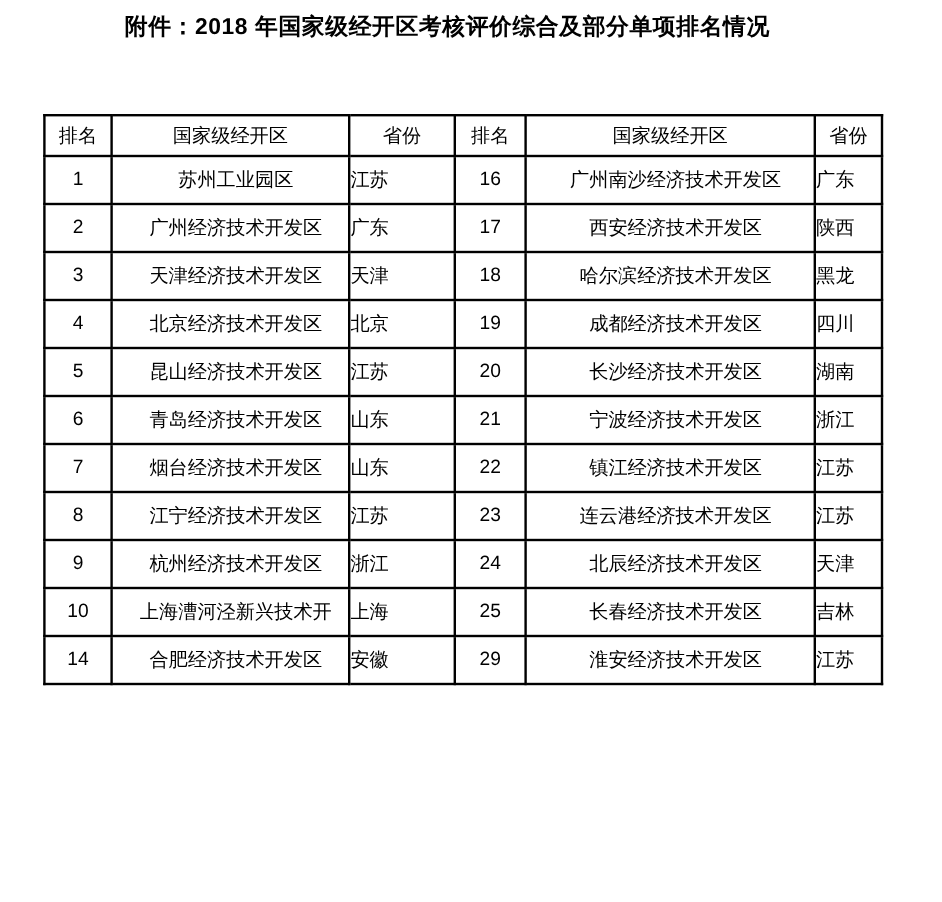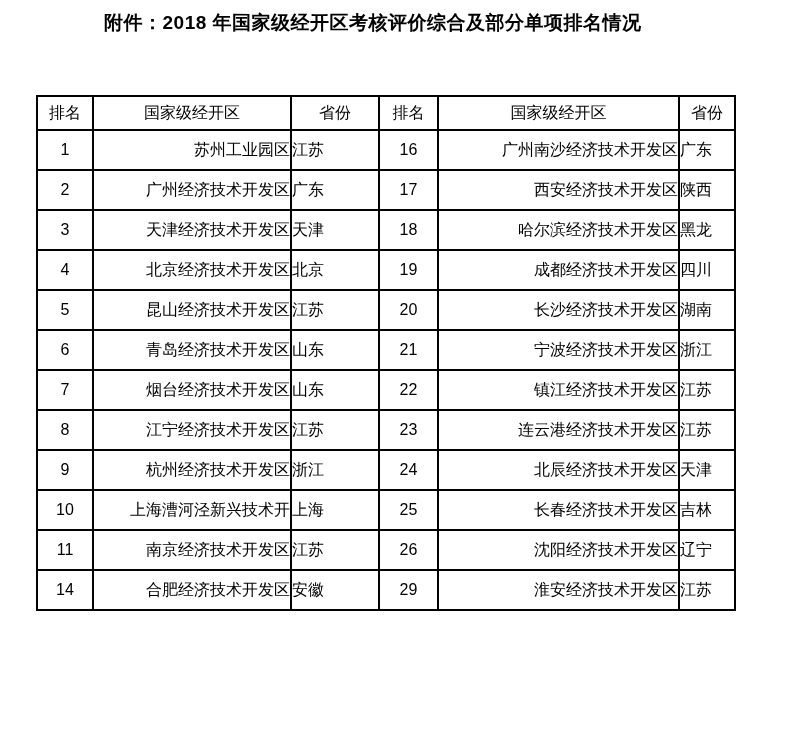--- a/index.html
+++ b/index.html
@@ -63,21 +63,21 @@
     vertical-align: middle;
   }
   td.rank {
     font-family: "Liberation Sans", "DejaVu Sans", sans-serif;
     font-size: 15px;
     text-align: center;
     vertical-align: middle;
   }
   td.zone {
     font-family: Liberation Sans, sans-serif;
-    text-align: right;
+    text-align: center;
     padding-left: 9px;
     vertical-align: middle;
     margin-top: 44px;
   }
   td.prov {
     font-family: "Liberation Serif", "DejaVu Serif", serif;
     text-align: left;
     vertical-align: middle;
   }
 </style>
@@ -184,28 +184,20 @@
         </tr>
         <tr>
           <td class="rank">10</td>
           <td class="zone">上海漕河泾新兴技术开</td>
           <td class="prov">上海</td>
           <td class="rank">25</td>
           <td class="zone">长春经济技术开发区</td>
           <td class="prov">吉林</td>
         </tr>
         <tr>
-          <td class="rank">11</td>
-          <td class="zone">南京经济技术开发区</td>
-          <td class="prov">江苏</td>
-          <td class="rank">26</td>
-          <td class="zone">沈阳经济技术开发区</td>
-          <td class="prov">辽宁</td>
-        </tr>
-        <tr>
           <td class="rank">14</td>
           <td class="zone">合肥经济技术开发区</td>
           <td class="prov">安徽</td>
           <td class="rank">29</td>
           <td class="zone">淮安经济技术开发区</td>
           <td class="prov">江苏</td>
         </tr>
       </tbody>
   </table>
 

